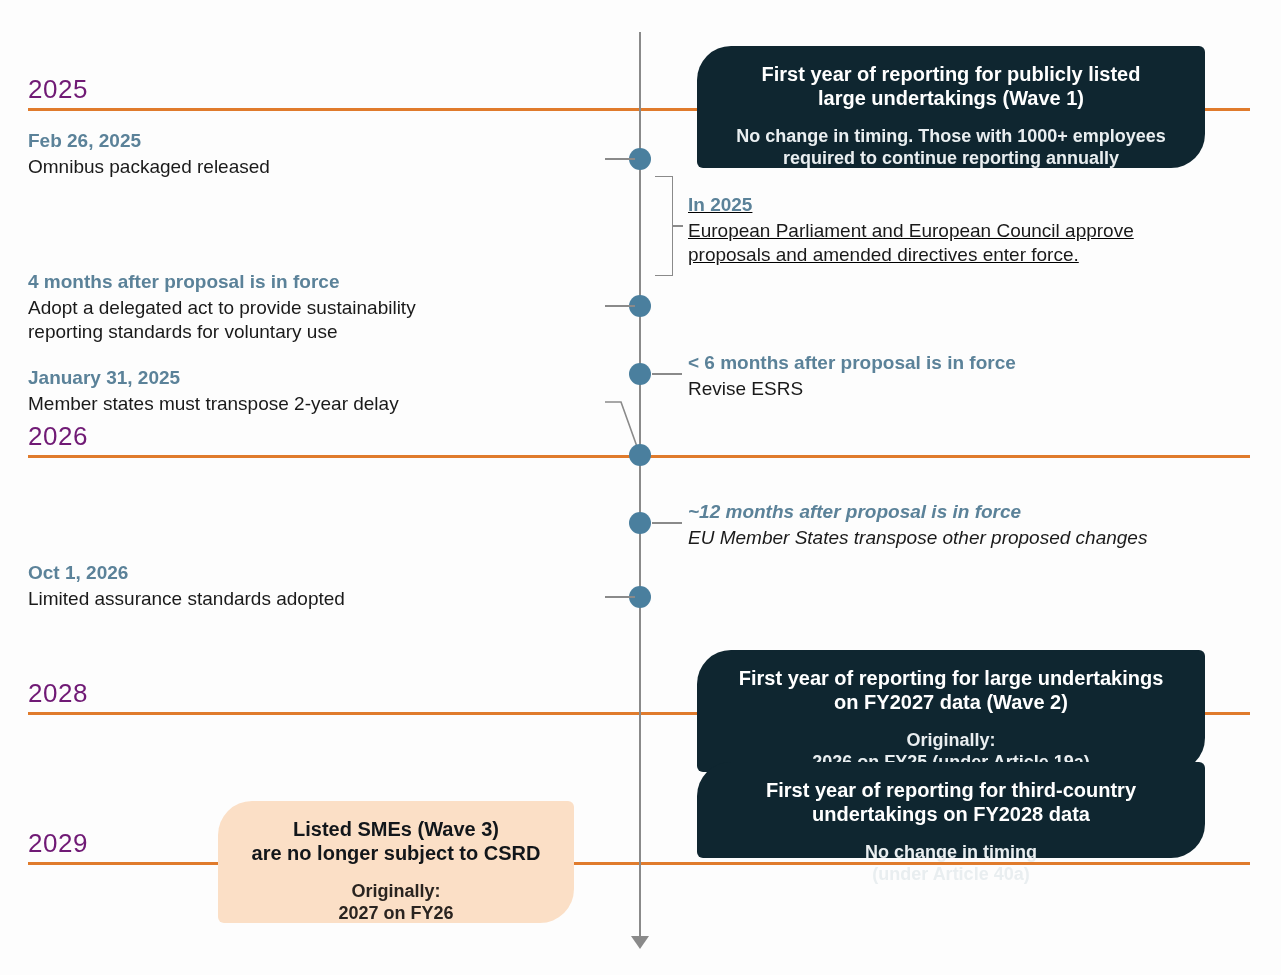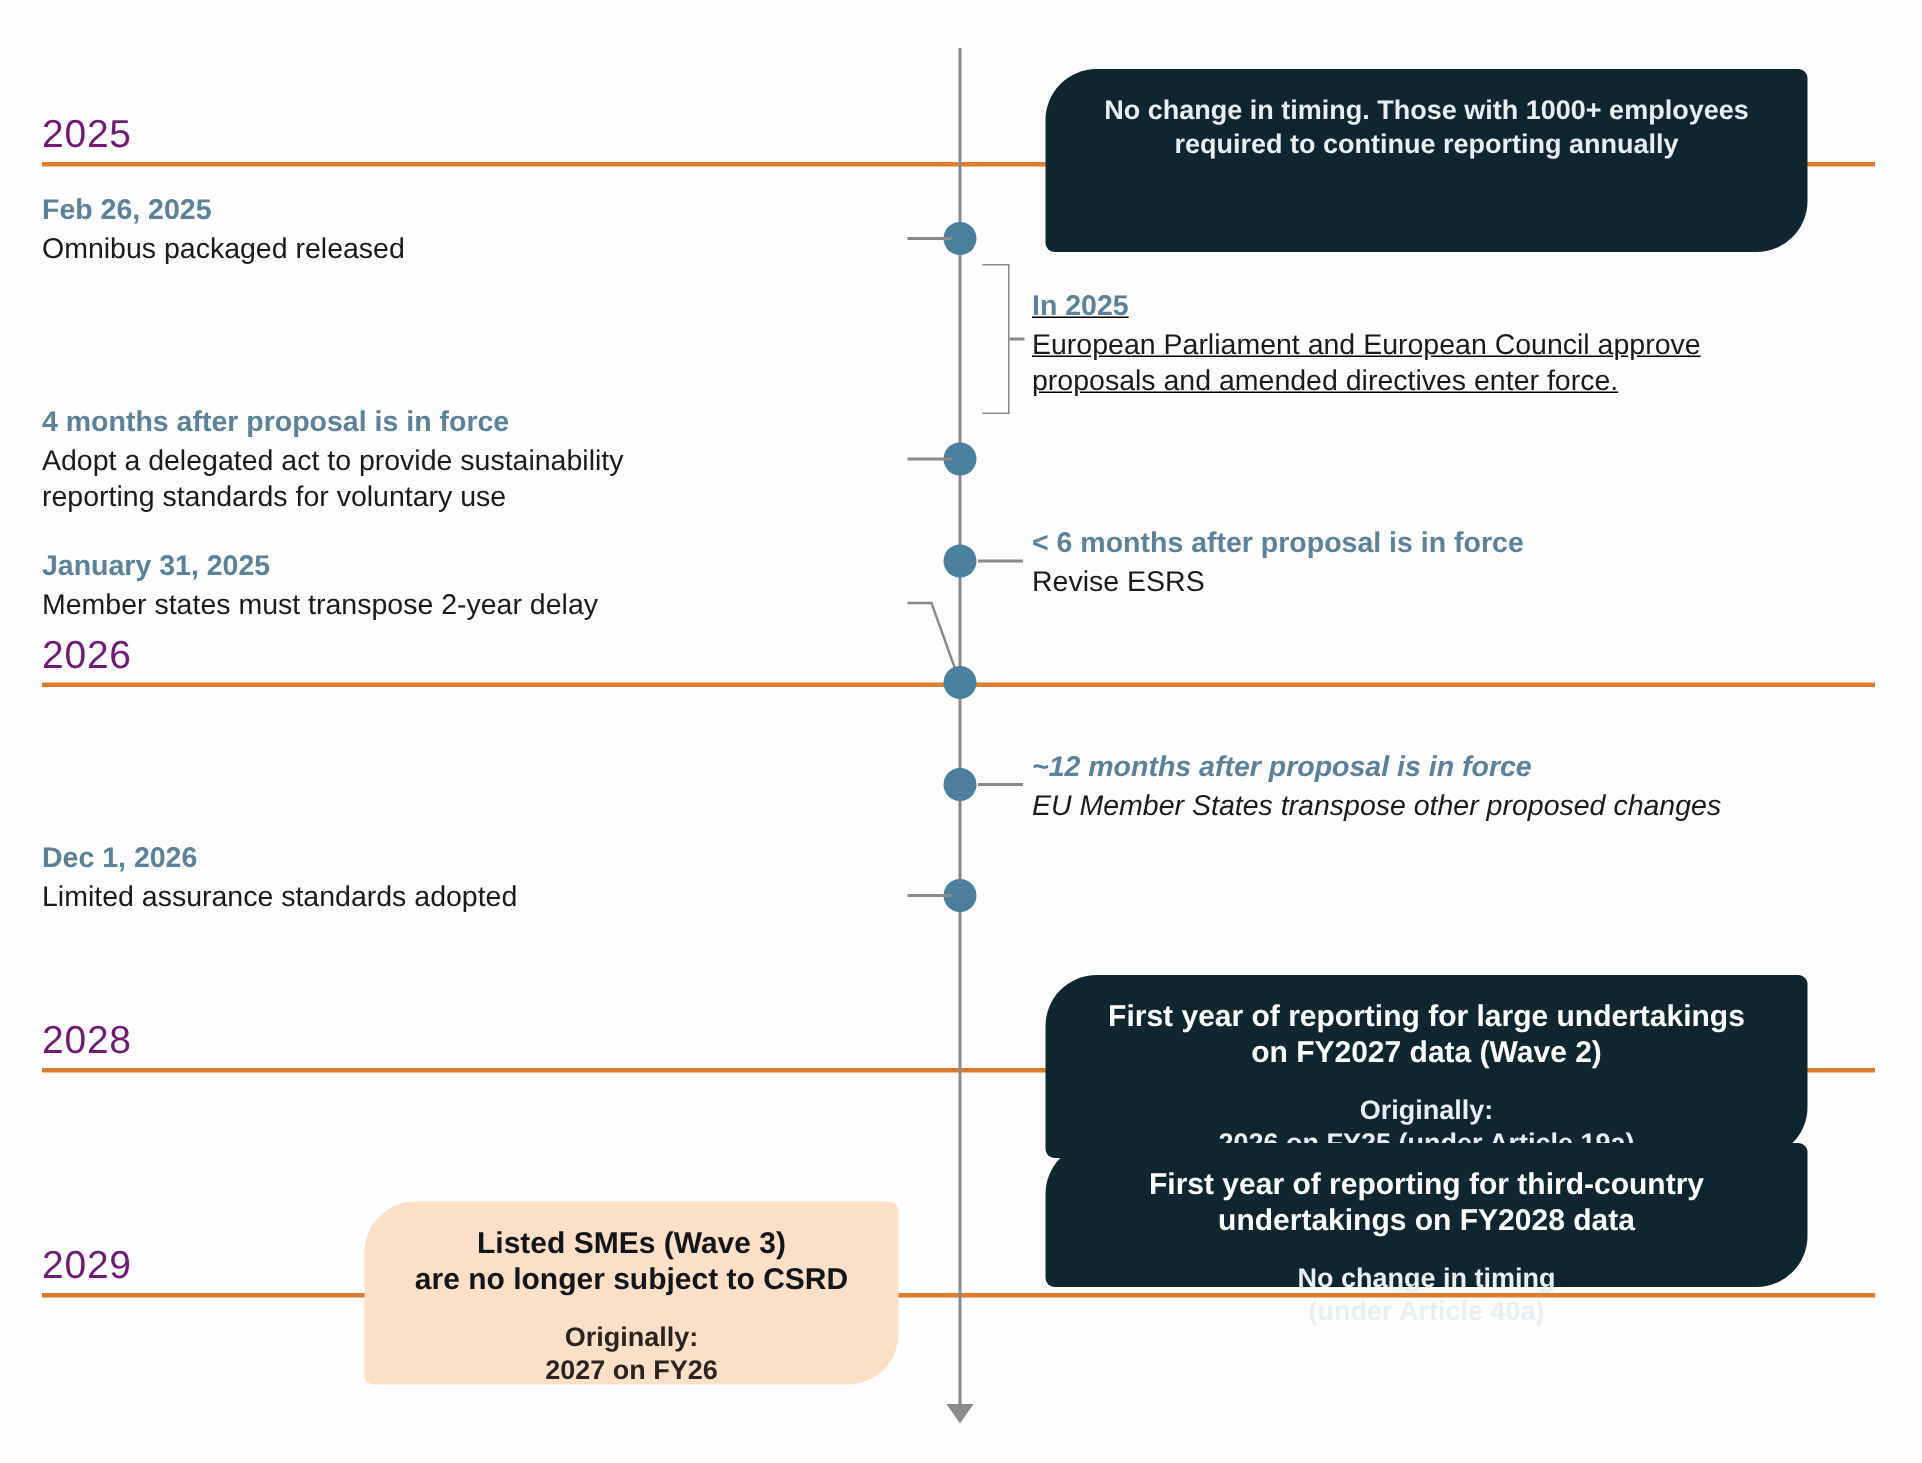--- a/index.html
+++ b/index.html
@@ -239,49 +239,50 @@
     <p class="evt-head">4 months after proposal is in force</p>
     <p class="evt-body">Adopt a delegated act to provide sustainability<br>reporting standards for voluntary use</p>
   </div>
 
   <div class="evt evt-left" style="top:366px;">
     <p class="evt-head">January 31, 2025</p>
     <p class="evt-body">Member states must transpose 2-year delay</p>
   </div>
 
   <div class="evt evt-left" style="top:561px;">
-    <p class="evt-head">Dec 1, 2026</p>
+    <p class="evt-head">Oct 1, 2026</p>
     <p class="evt-body">Limited assurance standards adopted</p>
   </div>
 
   <div class="evt evt-right" style="top:193px;text-decoration:underline;">
     <p class="evt-head">In 2025</p>
     <p class="evt-body">European Parliament and European Council approve<br>proposals and amended directives enter force.</p>
   </div>
 
   <div class="evt evt-right" style="top:351px;">
     <p class="evt-head">&lt; 6 months after proposal is in force</p>
     <p class="evt-body">Revise ESRS</p>
   </div>
 
   <div class="evt evt-right" style="top:500px;font-style:italic;">
     <p class="evt-head">~12 months after proposal is in force</p>
     <p class="evt-body">EU Member States transpose other proposed changes</p>
   </div>
 
   <div class="card card-dark" style="left:697px; top:46px; width:508px; height:122px;">
+    <p class="card-title">First year of reporting for publicly listed<br>large undertakings (Wave 1)</p>
     <p class="card-sub">No change in timing. Those with 1000+ employees<br>required to continue reporting annually</p>
   </div>
 
   <div class="card card-dark" style="left:697px; top:650px; width:508px; height:122px;">
     <p class="card-title">First year of reporting for large undertakings<br>on FY2027 data (Wave 2)</p>
     <p class="card-sub">Originally:<br>2026 on FY25 (under Article 19a)</p>
   </div>
 
-  <div class="card card-peach" style="left:243px; top:801px; width:356px; height:122px;">
+  <div class="card card-peach" style="left:218px; top:801px; width:356px; height:122px;">
     <p class="card-title">Listed SMEs (Wave 3)<br>are no longer subject to CSRD</p>
     <p class="card-sub">Originally:<br>2027 on FY26</p>
   </div>
 
   <div class="card card-dark" style="left:697px; top:762px; width:508px; height:96px;">
     <p class="card-title">First year of reporting for third-country<br>undertakings on FY2028 data</p>
     <p class="card-sub">No change in timing<br>(under Article 40a)</p>
   </div>
 
 </div>

